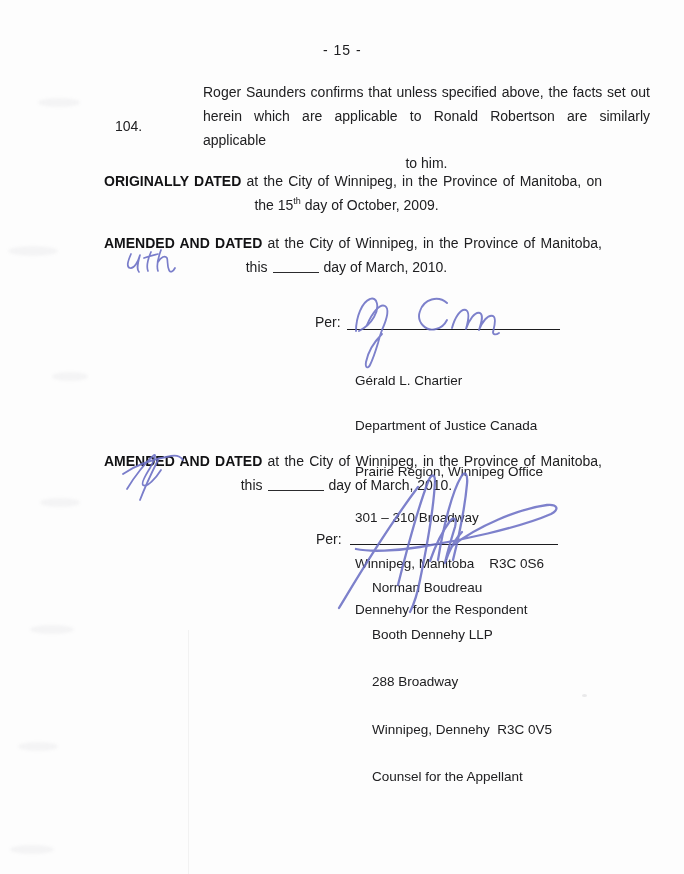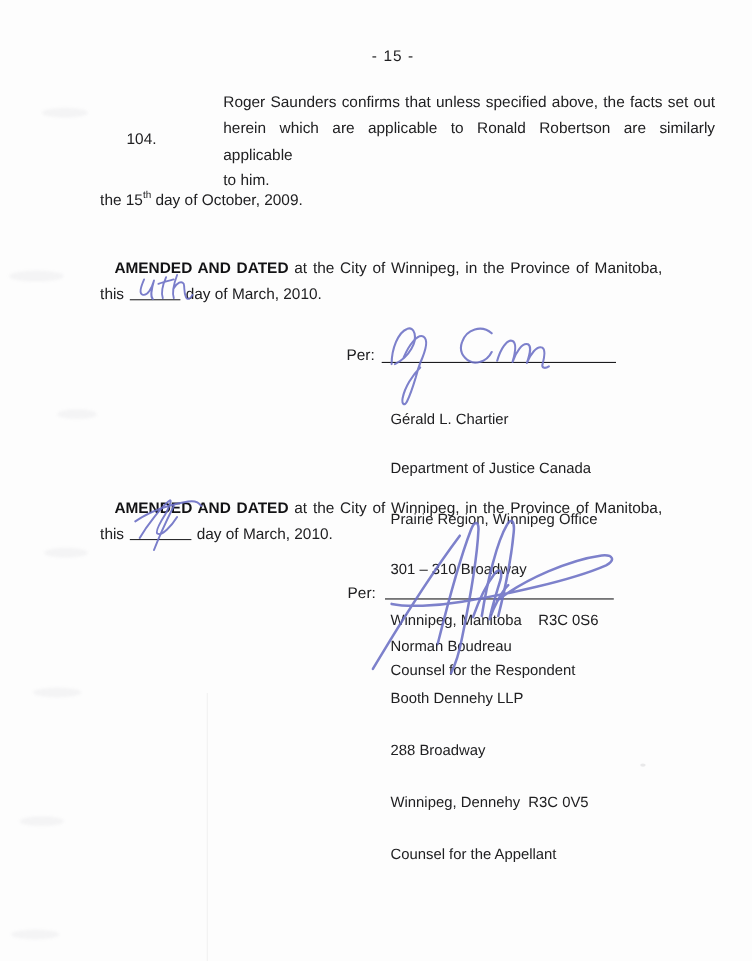--- a/index.html
+++ b/index.html
@@ -6,28 +6,28 @@
   .page{
     position:relative;
     width:684px;height:874px;
     margin:0 auto;
     background:#fdfdfd;
     font-family:"Liberation Sans","DejaVu Sans",sans-serif;
     color:#202022;
     overflow:hidden;
   }
   .abs{position:absolute;}
-  .pageno{top:42px;left:338px;font-size:14px;letter-spacing:1px;}
+  .pageno{top:42px;left:323px;font-size:14px;letter-spacing:1px;}
   
   .pnum{top:81px;left:115px;font-size:14px;line-height:24px;margin-top:33px;}
   .pbody{top:81px;left:155px;width:447px;font-size:14px;line-height:23.8px;margin-left:48px;}
   
   .dated{left:91px;width:511px;font-size:14px;line-height:24px;}
   .jline{text-align:justify;text-align-last:justify;}
-  .lline{text-align:left;}
+  .lline{text-align:center;}
   .indent{padding-left:13px;}
   b,.bold{font-weight:bold;color:#121214;}
   sup{font-size:9px;vertical-align:super;line-height:0;}
   .blank{
     display:inline-block;height:12px;
     border-bottom:1.7px solid #2b2b2d;
     margin:0 5px -1px 5px;
   }
   
   .per{font-size:14px;line-height:16px;}
@@ -58,47 +58,48 @@
   <div class="abs pageno">- 15 -</div>
 
   <div class="abs pnum">104.</div>
   <div class="abs pbody">
     <div class="jline">Roger Saunders confirms that unless specified above, the facts set out</div>
     <div class="jline">herein which are applicable to Ronald Robertson are similarly applicable</div>
     <div class="lline">to him.</div>
   </div>
 
   <div class="abs dated" style="top:169px;">
+    <div class="jline indent"><b>ORIGINALLY DATED</b><span> at the City of Winnipeg, in the Province of Manitoba, on</span></div>
     <div class="lline"><span>the 15</span><sup>th</sup><span> day of October, 2009.</span></div>
   </div>
 
   <div class="abs dated" style="top:231px;">
     <div class="jline indent"><b>AMENDED AND DATED</b><span> at the City of Winnipeg, in the Province of Manitoba,</span></div>
     <div class="lline"><span>this</span><span class="blank" style="width:46px;"></span><span>day of March, 2010.</span></div>
   </div>
 
   <div class="abs per" style="left:315px;top:314px;">Per:</div>
   <div class="abs sigline" style="left:347px;top:329px;width:213px;"></div>
   <div class="abs addr" style="left:355px;top:342px;">
     <div>Gérald L. Chartier</div>
     <div>Department of Justice Canada</div>
     <div>Prairie Region, Winnipeg Office</div>
     <div>301 – 310 Broadway</div>
     <div>Winnipeg, Manitoba    R3C 0S6</div>
-    <div>Counsel for the Respondent</div>
+    <div>Dennehy for the Respondent</div>
   </div>
 
   <div class="abs dated" style="top:449px;">
     <div class="jline indent"><b>AMENDED AND DATED</b><span> at the City of Winnipeg, in the Province of Manitoba,</span></div>
     <div class="lline"><span>this</span><span class="blank" style="width:56px;"></span><span>day of March, 2010.</span></div>
   </div>
 
   <div class="abs per" style="left:316px;top:531px;">Per:</div>
   <div class="abs sigline" style="left:350px;top:544px;width:208px;"></div>
-  <div class="abs addr" style="left:355px;top:548px;line-height:15.8px;">
+  <div class="abs addr" style="left:372px;top:548px;line-height:15.8px;">
     <div>Norman Boudreau</div>
     <div>Booth Dennehy LLP</div>
     <div>288 Broadway</div>
     <div>Winnipeg, Dennehy  R3C 0V5</div>
     <div>Counsel for the Appellant</div>
   </div>
 
   <svg class="abs ink" width="684" height="874" viewBox="0 0 684 874">
 
     <g fill="none" stroke-width="1.7" stroke-linecap="round" stroke-linejoin="round" opacity="0.9" stroke="#6c70c5">

